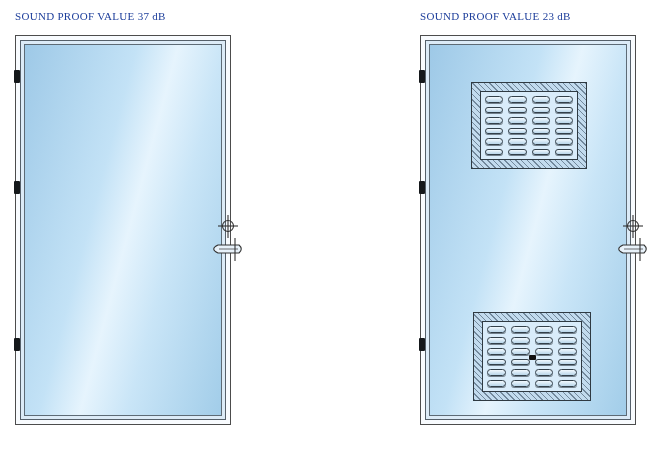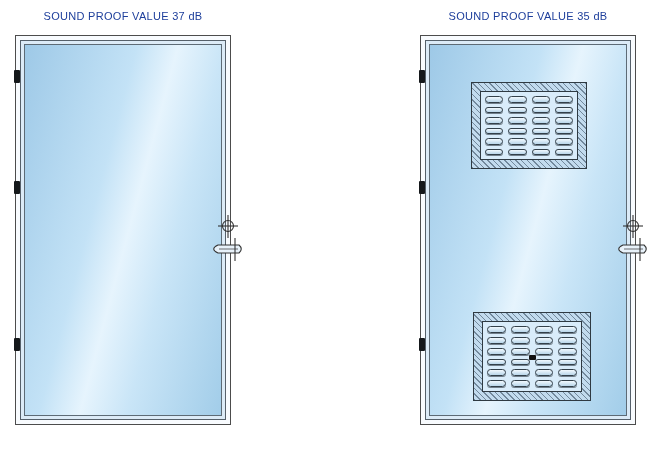--- a/index.html
+++ b/index.html
@@ -9,22 +9,22 @@
     font-family:"Liberation Sans", sans-serif;
   }
   .figure{position:absolute;top:10px;width:216px;}
   #fig-a{left:15px;}
   #fig-b{left:420px;}
   .title{
     text-align:center;font-size:15px;letter-spacing:2px;
     color:#35b4d6;margin:4px 0 9px;
   }
   .subtitle{
-    text-align:center;font-size:11px;letter-spacing:.3px;
-    color:#1d3e9b;margin:0 0 13px;
+    font-size:11px;letter-spacing:.3px;
+    color:#1d3e9b;margin:0 0 13px;font-family:Liberation Serif, serif;
   }
   .door{
     position:relative;height:390px;box-sizing:border-box;
     border:1.5px solid #4c4c4c;background:#f8fbfe;padding:4px;
   }
   .leaf{
     height:100%;box-sizing:border-box;
     border:1px solid #55606a;background:#dcebf7;padding:3px;
   }
   .panel{
@@ -78,21 +78,21 @@
         <line x1="13" y1="14" x2="33" y2="14"></line>
         <path d="M34 33 H13 Q4.5 37 13 41 H34 Q38.5 37 34 33 Z" fill="#e8f2fa"></path>
         <line x1="14" y1="37" x2="33" y2="37" stroke-width="0.7"></line>
         <line x1="30" y1="26" x2="30" y2="49"></line>
       </g>
     </svg>
   </div>
 </div>
 
 <div class="figure" id="fig-b">
-  <div class="subtitle">SOUND PROOF VALUE 35 dB</div>
+  <div class="subtitle">SOUND PROOF VALUE 23 dB</div>
   <div class="door">
     <div class="leaf">
       <div class="panel"></div>
     </div>
     <div class="louver" id="louver-top">
       <div class="louver-grid" style="grid-template-columns: repeat(4, 1fr); grid-template-rows: repeat(6, 1fr);">
           <div class="slat"></div>
           <div class="slat"></div>
           <div class="slat"></div>
           <div class="slat"></div>

